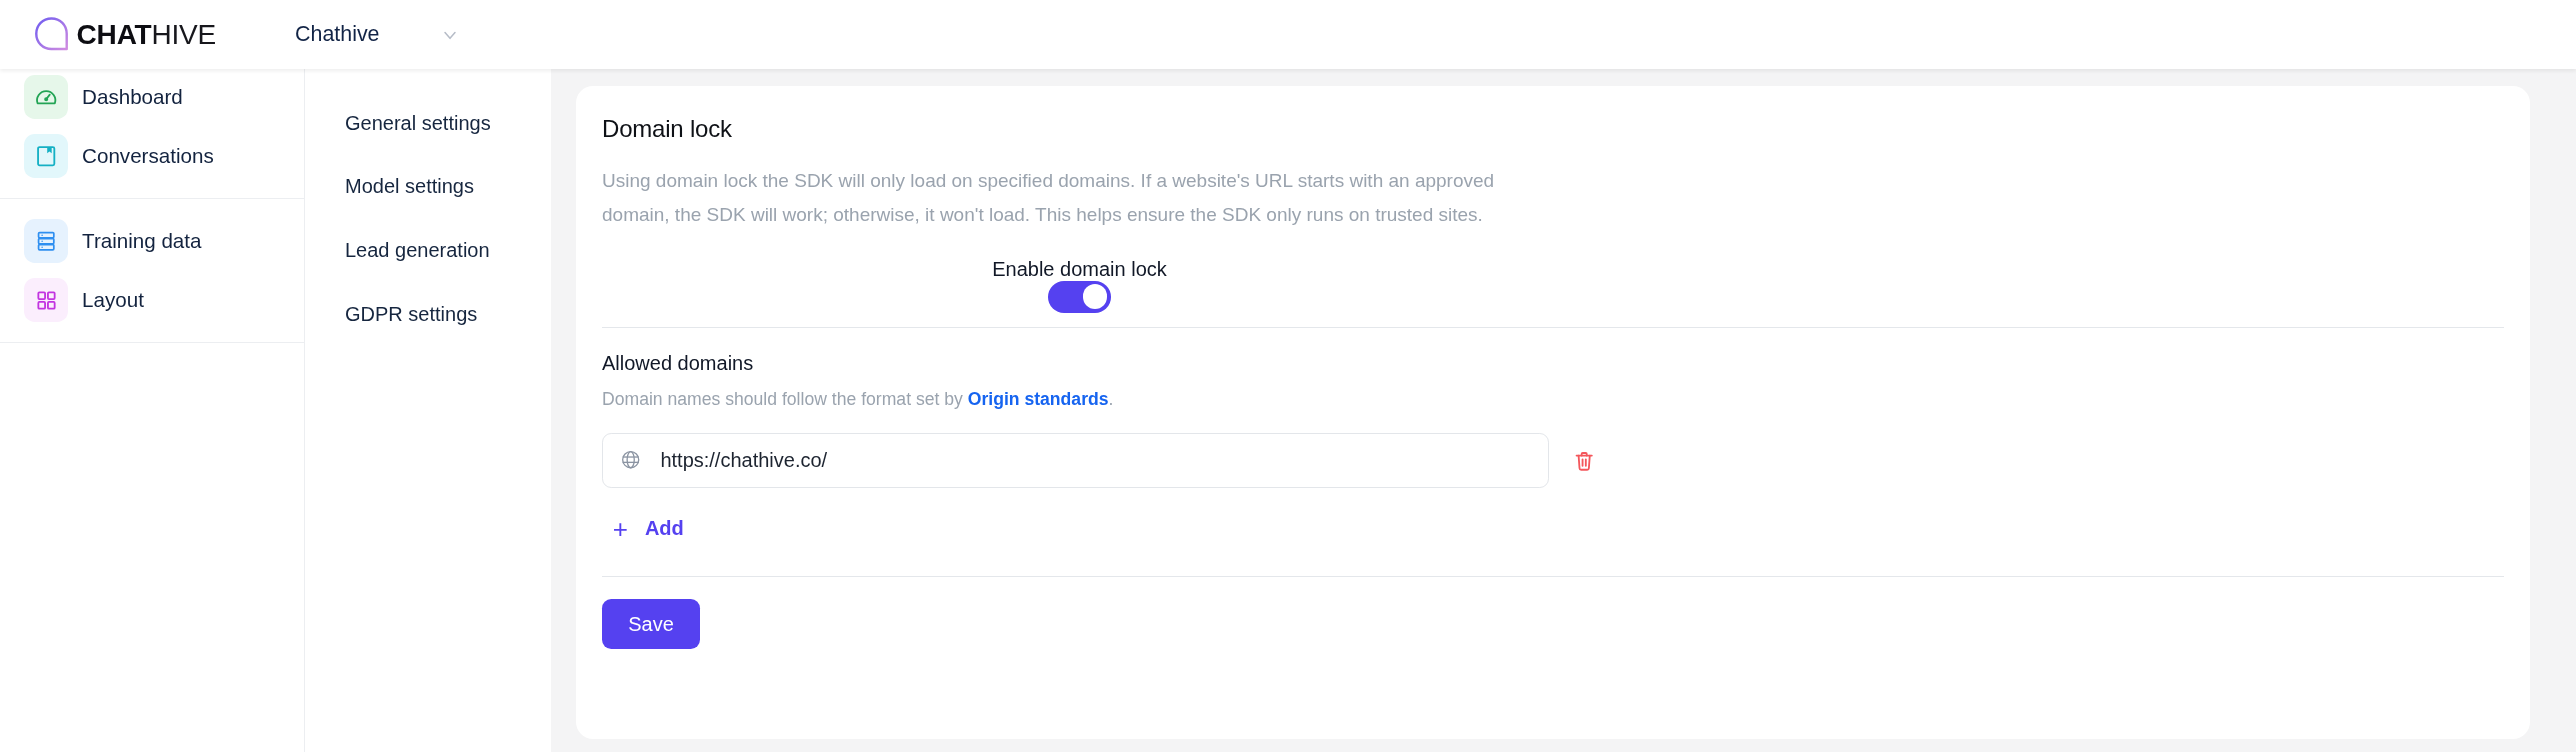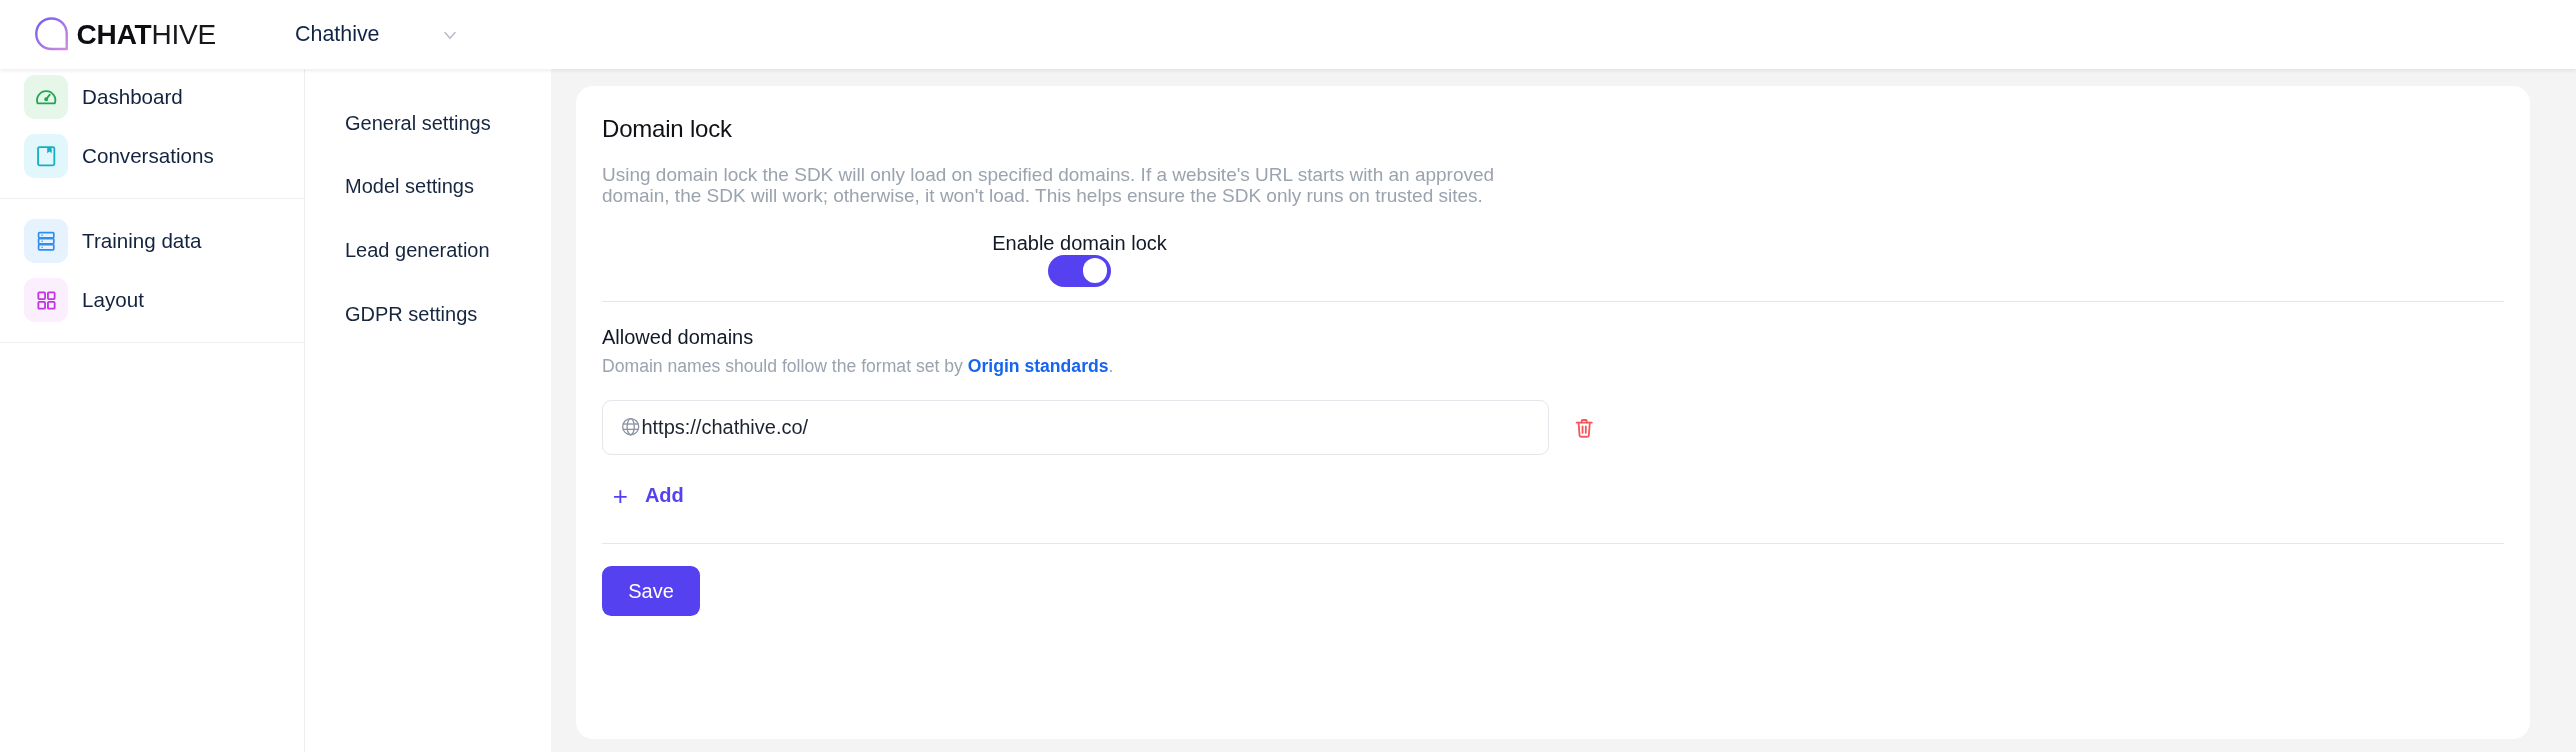--- a/index.html
+++ b/index.html
@@ -98,48 +98,48 @@
     padding: 17px 46px 17px 25px;
   }
   .card {
     background: #fff; border-radius: 17px;
     width: 100%; height: 653px;
     padding: 29px 26px 0 26px;
     position: relative;
   }
   .card-title { font-size: 24px; font-weight: 400; color: #0e1116; letter-spacing: -0.2px; }
   .card-desc {
-    margin-top: 20.6px; font-size: 19px; line-height: 21px;
+    margin-top: 20.6px; font-size: 19px; line-height: 34px;
     color: #9aa3ae; max-width: 901px;
   }
   .row-toggle {
     margin-top: 26px; height: 43px;
     display: flex; align-items: center; 
     padding-right: 947px;
     flex-direction: column;
   }
   .row-label { font-size: 20px; color: #111827; white-space: nowrap; }
   .switch {
     width: 63px; height: 32px; border-radius: 16px; background: #5541f0;
     position: relative; cursor: pointer; flex: 0 0 auto;
   }
   .switch .knob {
     position: absolute; top: 3.8px; right: 3.8px;
     width: 24.4px; height: 24.4px; border-radius: 50%; background: #fff;
   }
   .divider { height: 0.8px; background: #e4e7eb; margin-top: 26px; }
 
   .sec-title { margin-top: 25px; font-size: 20px; color: #111827; }
-  .sec-sub { margin-top: 7px; font-size: 17.6px; color: #9aa3ae; }
+  .sec-sub { margin-top: 14px; font-size: 17.6px; color: #9aa3ae; }
   .sec-sub a { color: #1664f0; font-weight: 700; text-decoration: none; }
 
   .domain-row { margin-top: 23px; display: flex; align-items: center; gap: 17px; }
   .domain-input {
     width: 947px; height: 55px; border: 0.8px solid #e3e6ea; border-radius: 9.2px;
-    background: #fff; display: flex; align-items: center; gap: 0; padding: 0 17px;
+    background: #fff; display: flex; align-items: center; gap: 19px; padding: 0 17px;
     cursor: text;
   }
   .domain-input input {
     border: 0; outline: 0; flex: 1 1 auto; font-size: 20px; color: #1d2430;
     font-family: "Liberation Sans", sans-serif; background: transparent;
   }
   .trash-btn { width: 37px; height: 37px; display: flex; align-items: center; justify-content: center; cursor: pointer; }
 
   .add-btn {
     margin-top: 20px; display: inline-flex; align-items: center; gap: 17px;

